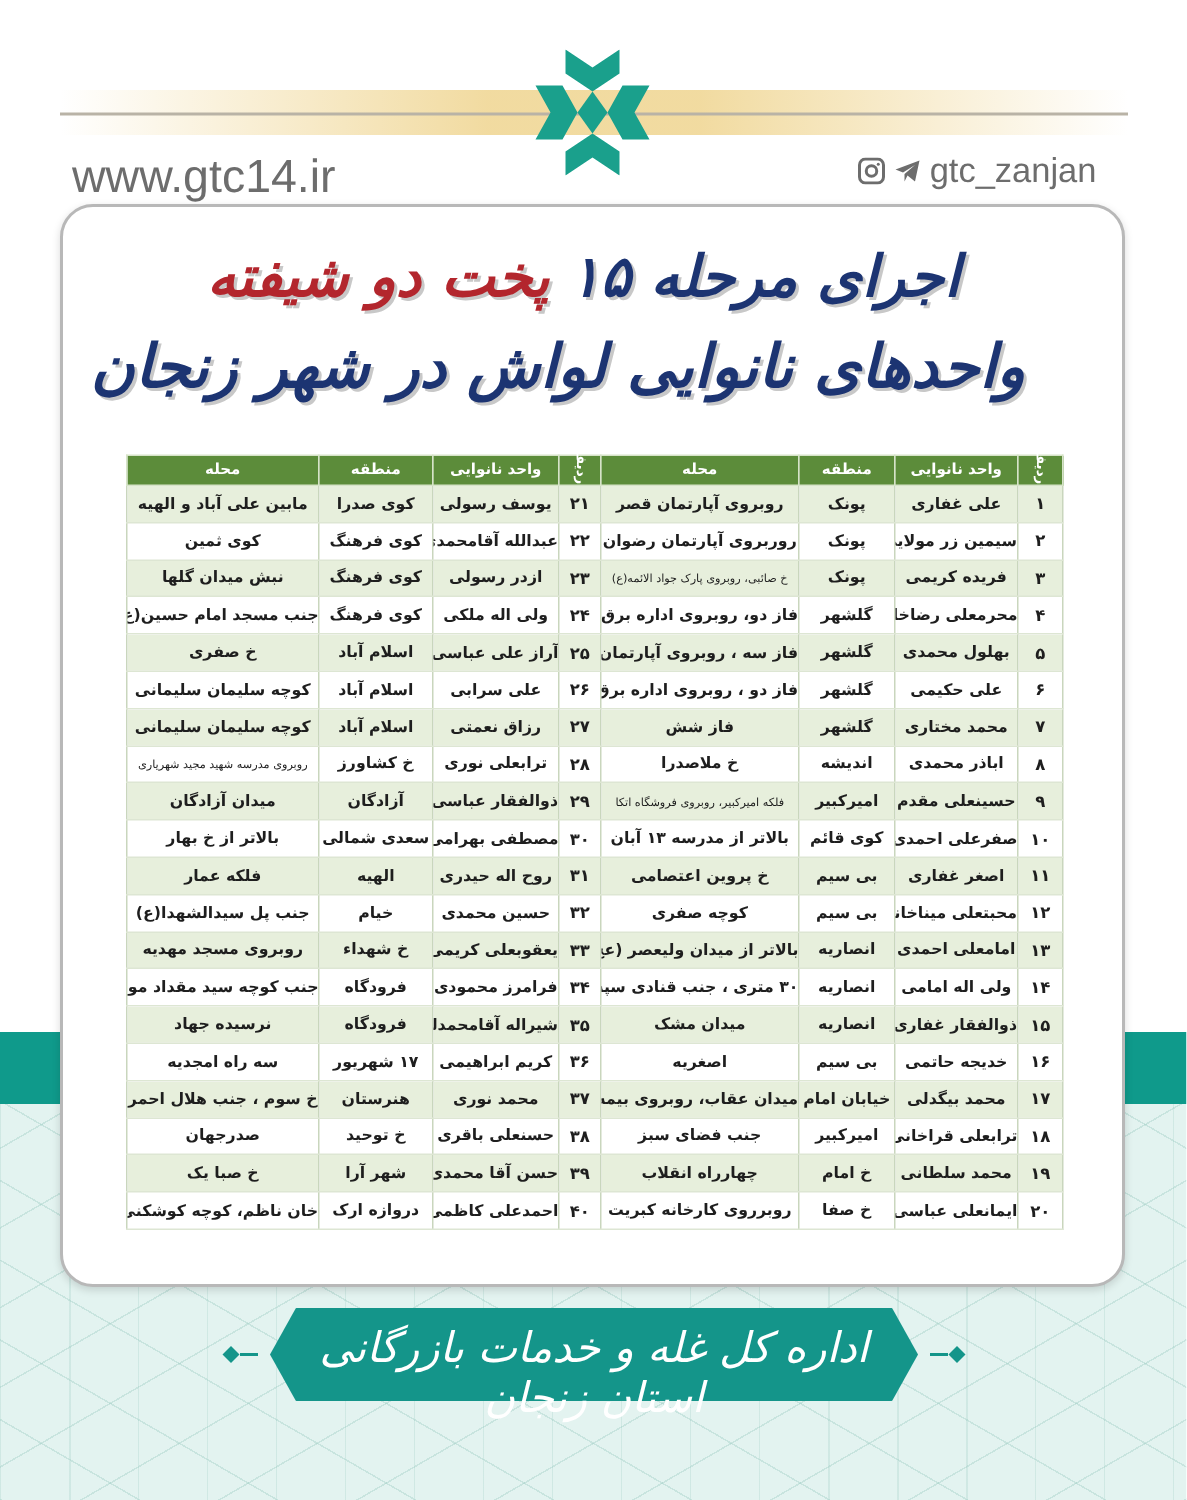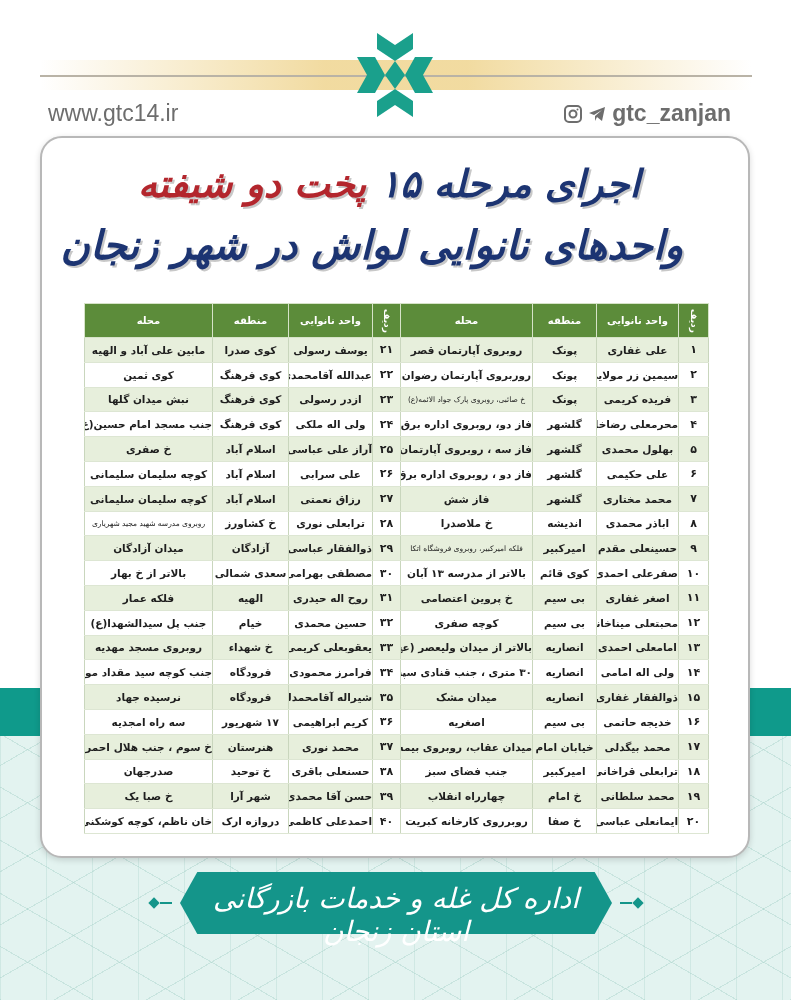--- a/index.html
+++ b/index.html
@@ -22,24 +22,24 @@
   
   .gold-line {
     position: absolute; left: 40px; top: 60px; width: 712px; height: 30px;
     background: linear-gradient(90deg, rgba(240,215,150,0) 0%, rgba(240,215,150,0.9) 40%, rgba(240,215,150,0.9) 60%, rgba(240,215,150,0) 100%);
   }
   .gold-line::after {
     content: ""; position: absolute; left: 0; right: 0; top: 15px; height: 2px; background: #b9b3a6;
   }
   .logo { position: absolute; left: 355px; top: 33px; width: 80px; height: 84px; }
   .site-url {
-    position: absolute; left: 48px; top: 100px; font-size: 23px; color: #6d6d6d;
+    position: absolute; left: 48px; top: 100px; font-size: 31px; color: #6d6d6d;
     font-family: "Liberation Sans", sans-serif;
   }
-  .social { position: absolute; right: 60px; top: 100px; display: flex; align-items: center; gap: 6px; font-weight: bold; }
+  .social { position: absolute; right: 60px; top: 100px; display: flex; align-items: center; gap: 6px; }
   .social .handle { font-size: 23px; color: #6d6d6d; font-family: "Liberation Sans", sans-serif; }
   .social svg { display: block; }
 
   .card {
     position: absolute; left: 40px; top: 136px; width: 710px; height: 722px;
     background: #ffffff; border: 2px solid #b8b8b8; border-radius: 22px;
     box-shadow: 0 2px 6px rgba(0,0,0,0.15);
   }
   .title-line {
     position: absolute; left: 0; width: 100%; text-align: center; direction: rtl;
@@ -50,21 +50,21 @@
   .title1 .accent { color: #b3262d; }
   .title2 { top: 222px; font-size: 40px; left: 40px; width: 664px; }
 
   table.grid {
     position: absolute; left: 84px; top: 303px; width: 624px;
     border-collapse: collapse; direction: rtl; table-layout: fixed;
     font-family: "DejaVu Sans", sans-serif;
   }
   table.grid th {
     background: #5c8c3a; color: #ffffff; font-size: 10px; font-weight: bold;
-    height: 34px; border: 1px solid #d6e3c8; text-align: center;
+    height: 20px; border: 1px solid #d6e3c8; text-align: center;
   }
   table.grid th.rn { font-size: 9px; writing-mode: vertical-rl; }
   table.grid td {
     height: 24.8px; font-size: 10.5px; color: #1e1e1e; text-align: center;
     border-left: 1px solid #c9d6bd; border-right: 1px solid #c9d6bd;
     border-bottom: 1px solid #dde6d3; white-space: nowrap; overflow: hidden;
     font-weight: bold;
   }
   table.grid tbody tr:nth-child(odd) td { background: #e7efdc; }
   table.grid tbody tr:nth-child(even) td { background: #ffffff; }

